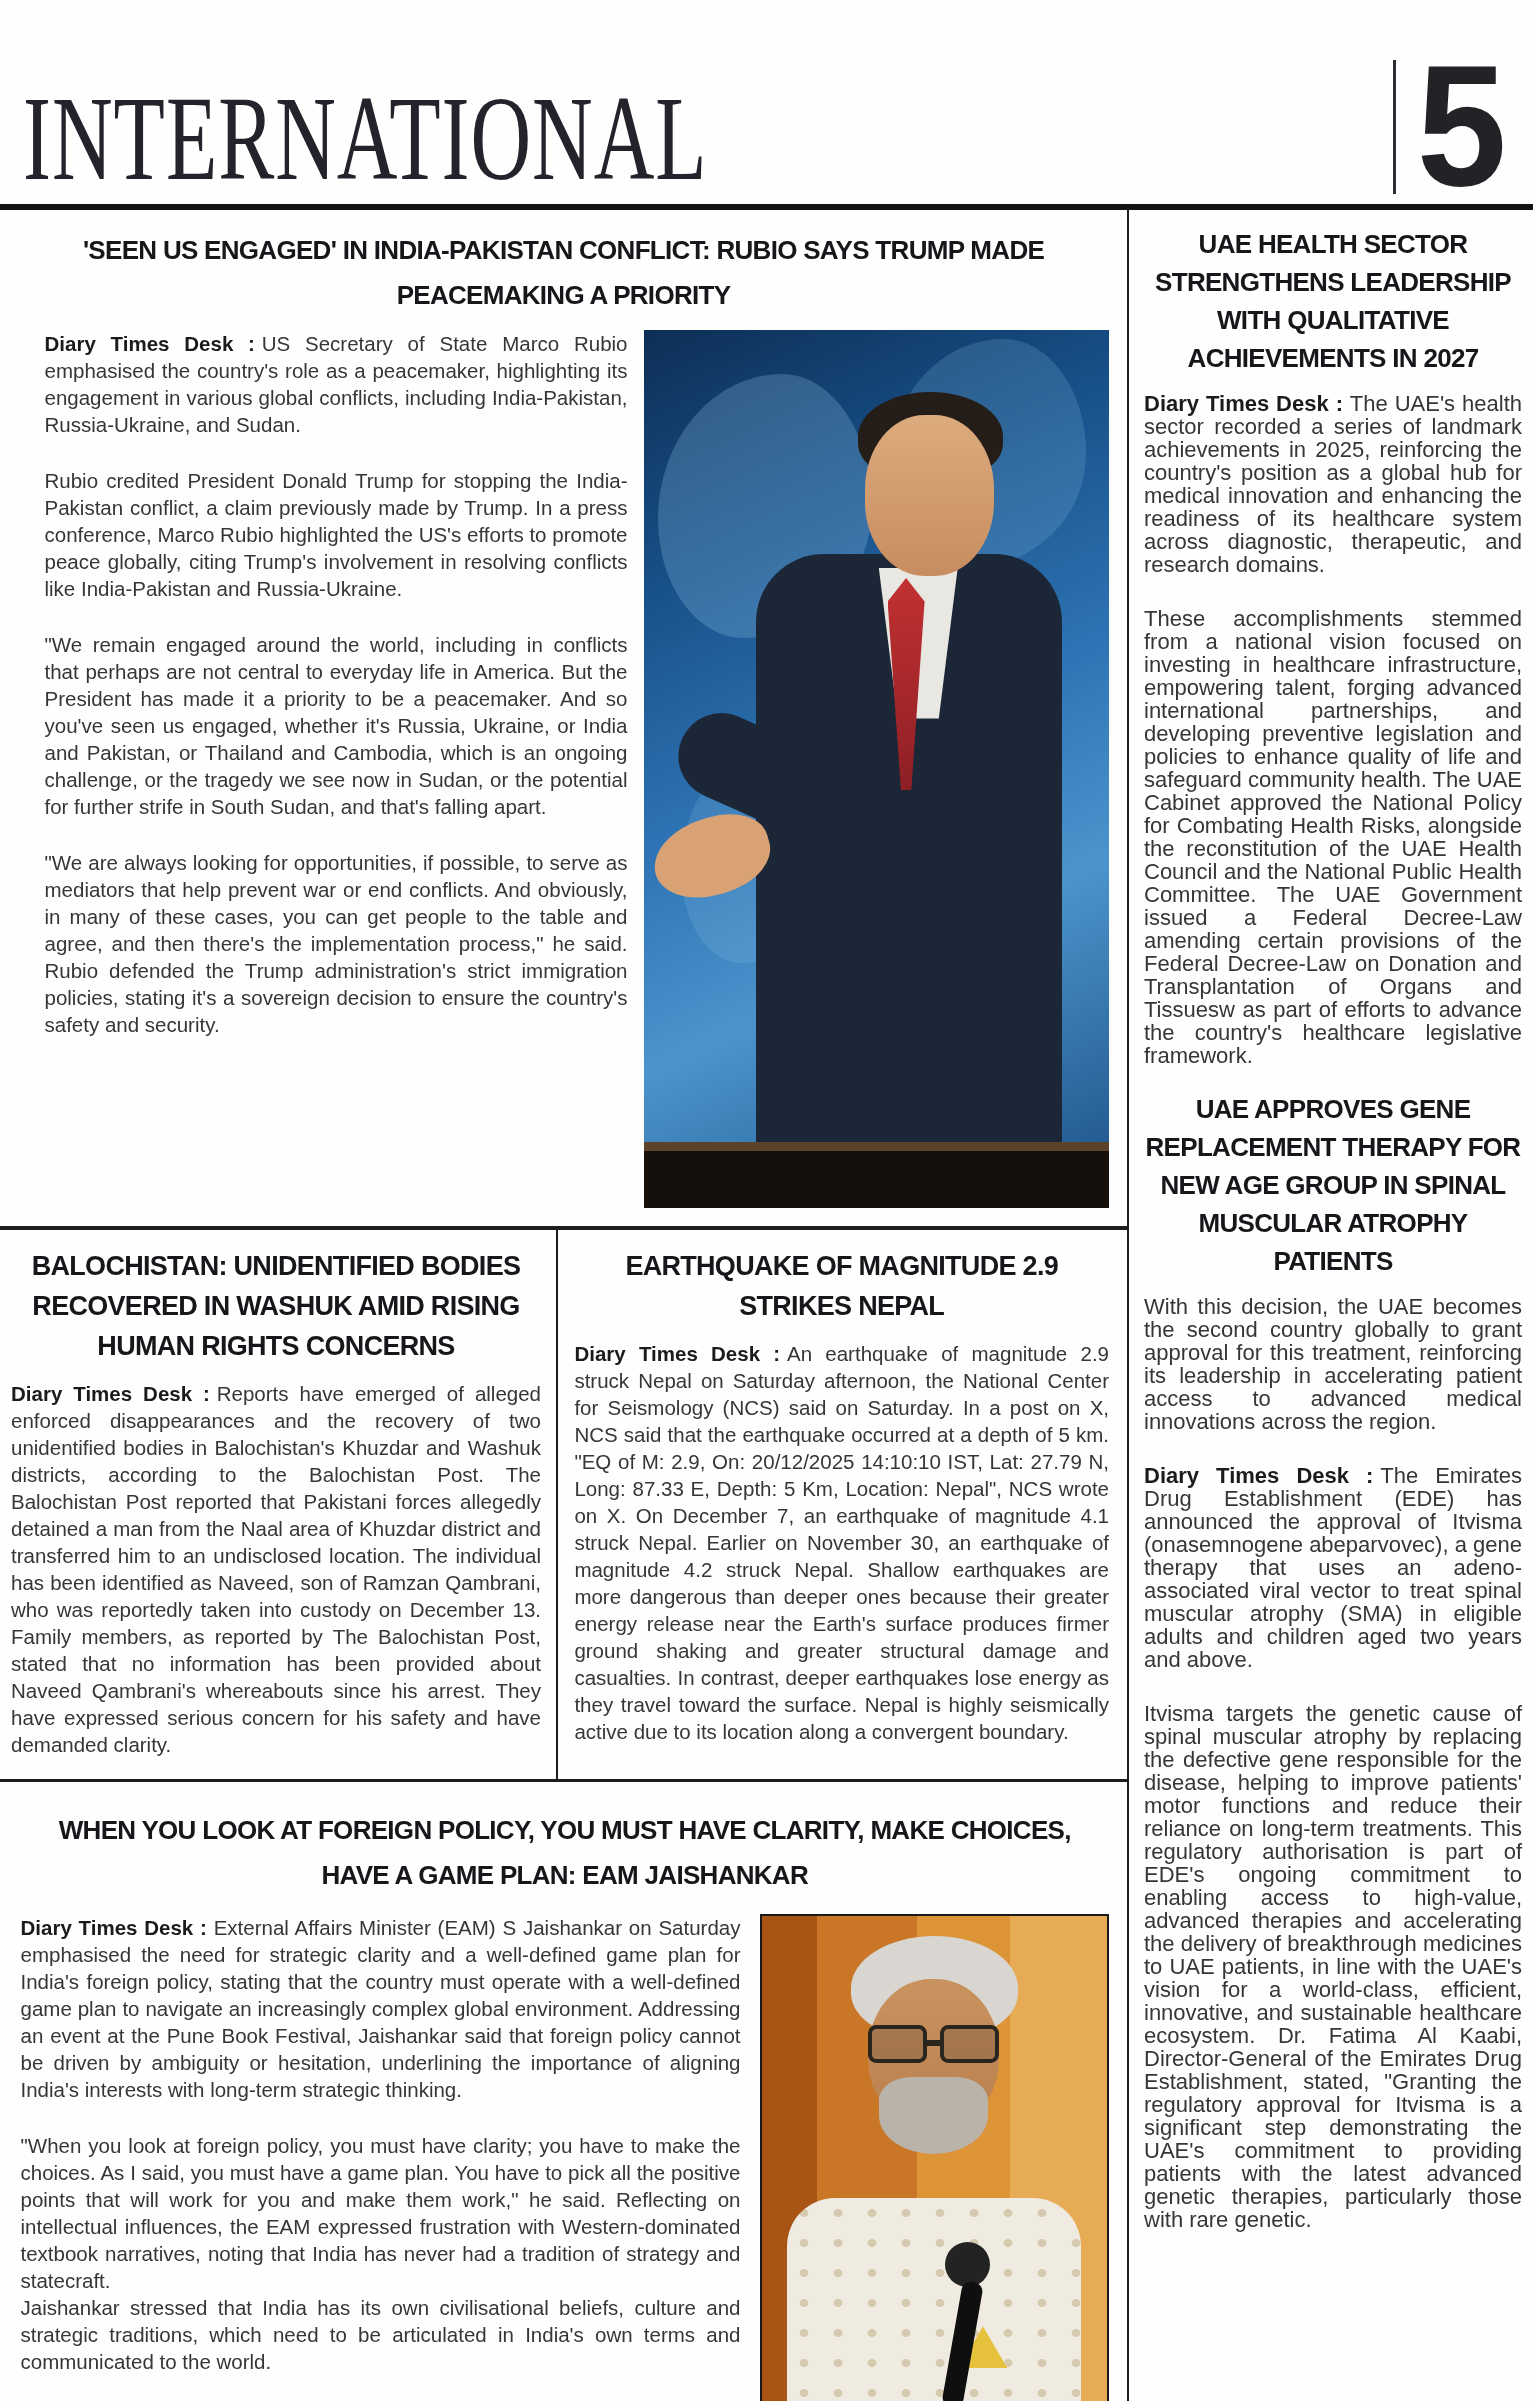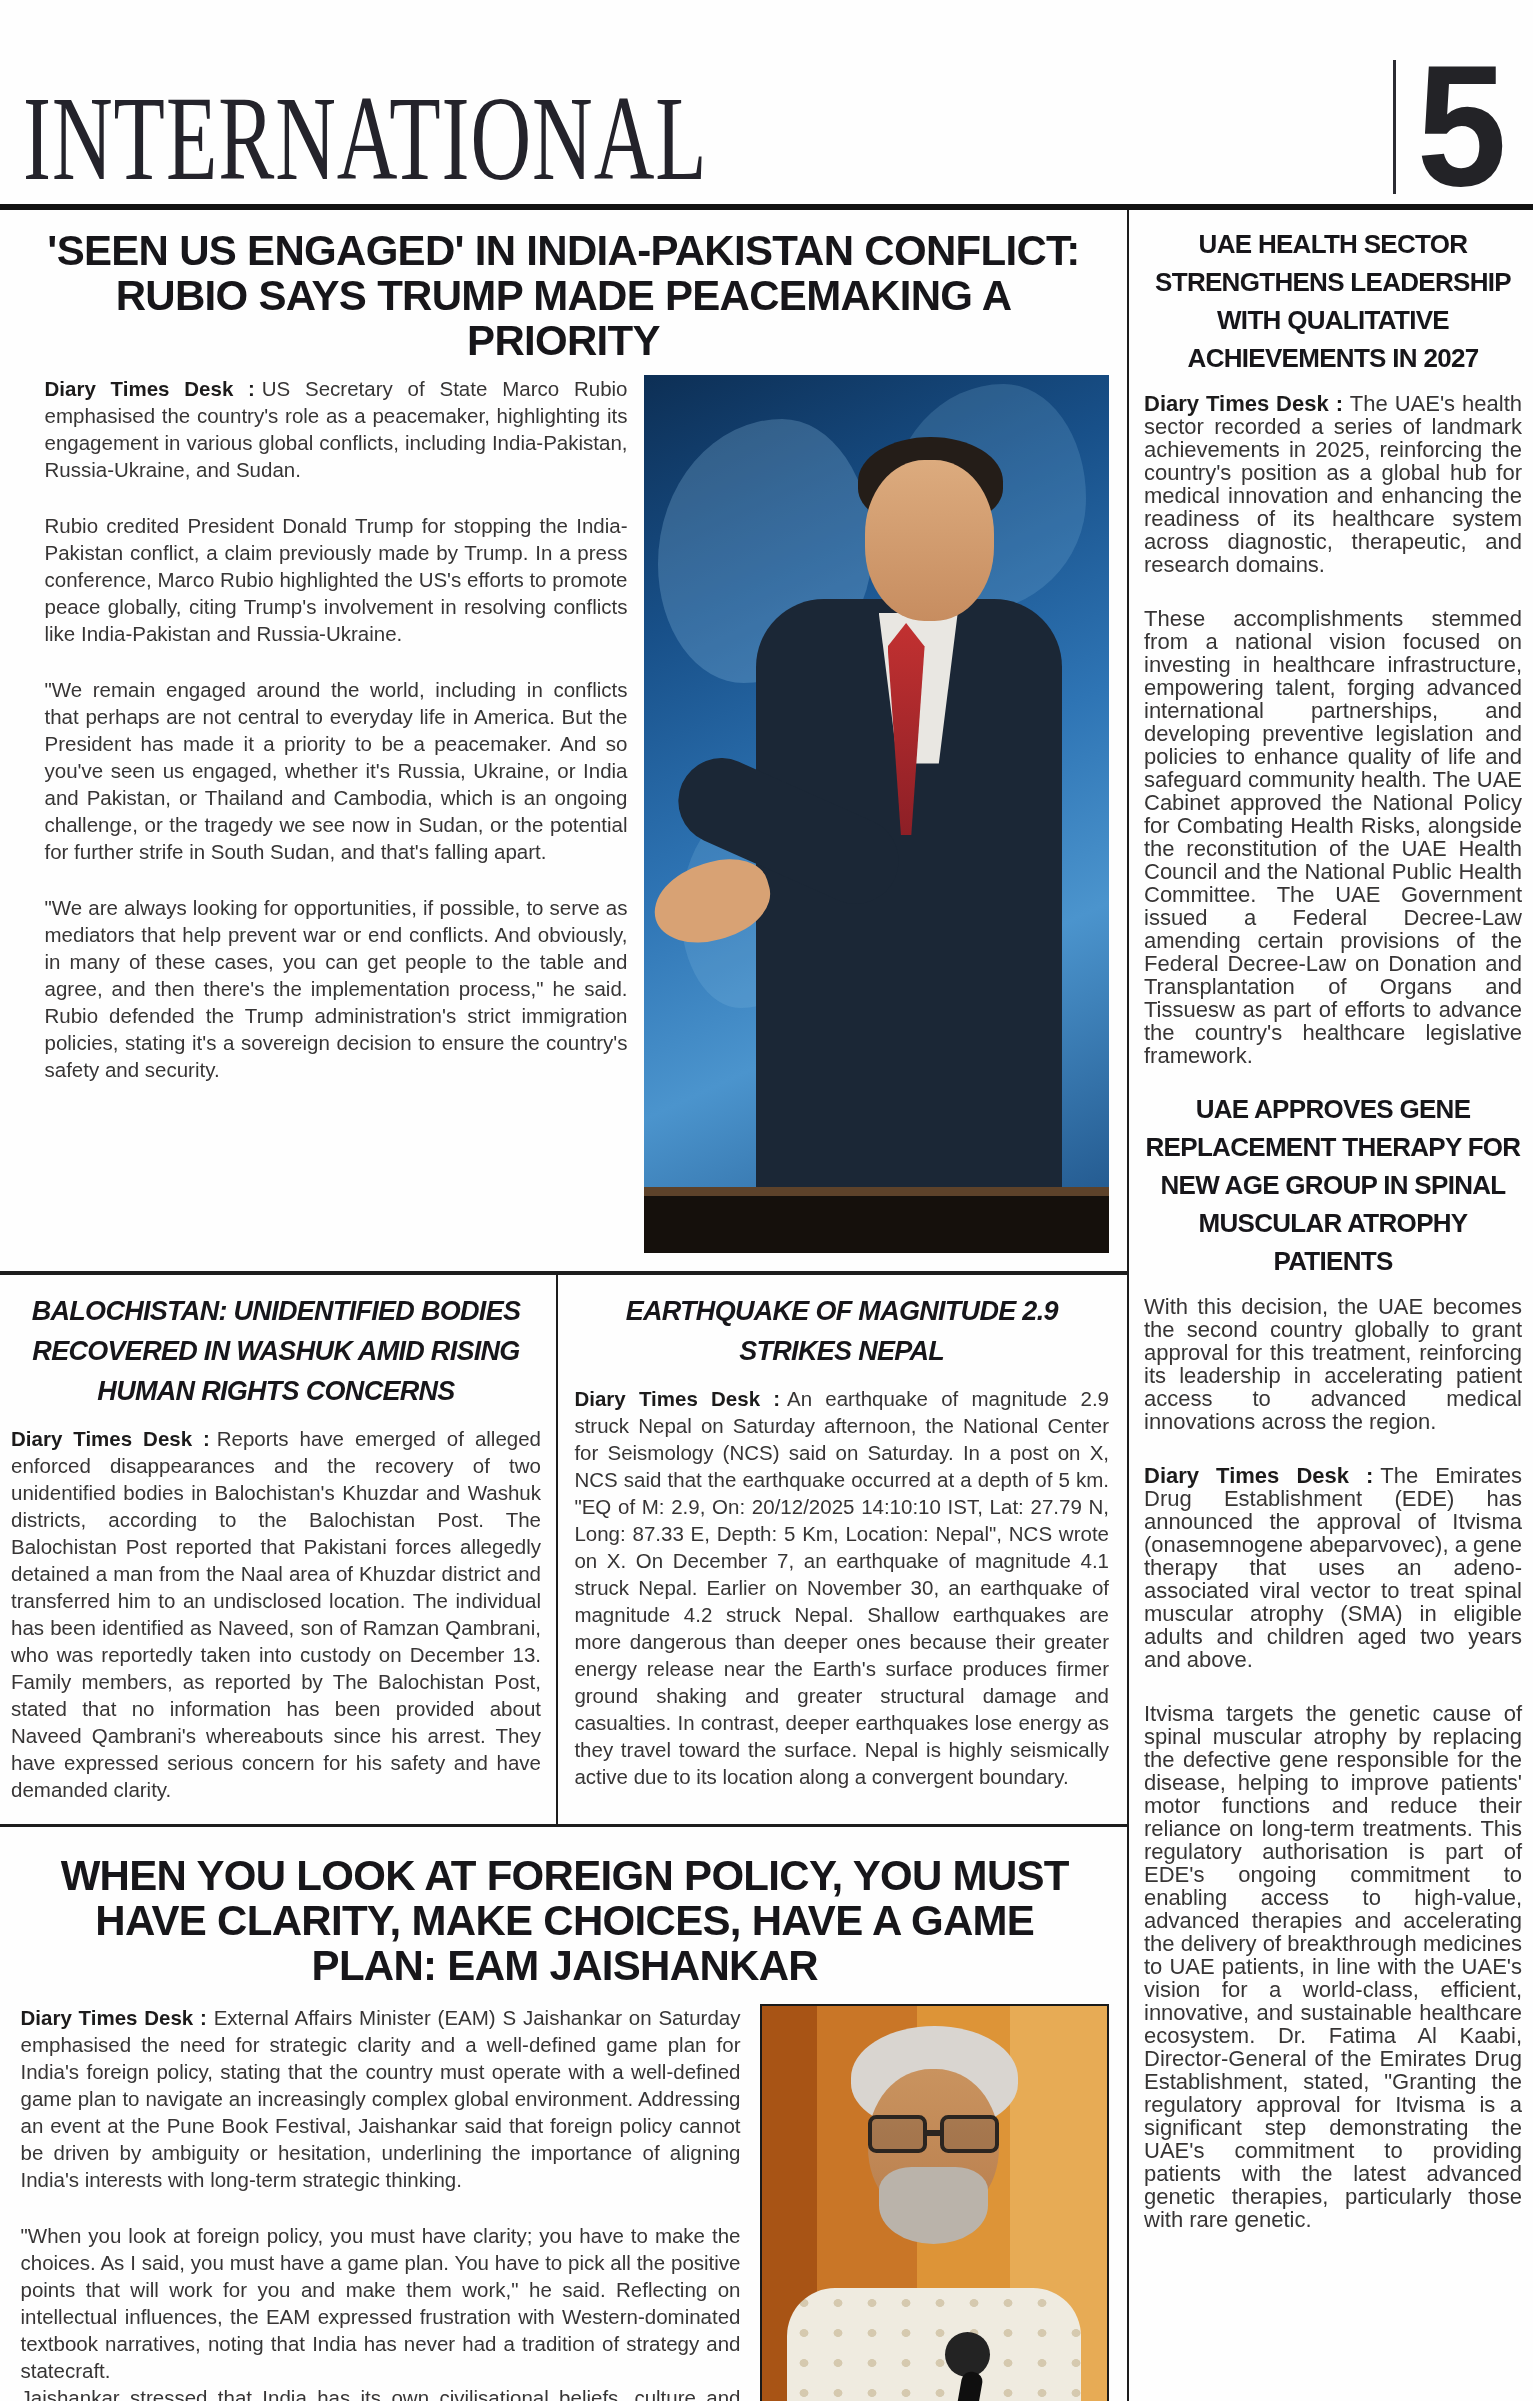--- a/index.html
+++ b/index.html
@@ -31,22 +31,22 @@
 
   .rule-top { height:6.2px; background:#131313; }
 
   
   #main { display:flex; flex:1; align-items:stretch; }
   #left-main { flex:1; display:flex; flex-direction:column; }
   #right-col { width:406px; border-left:2.1px solid #1d1d1d; padding:12.3px 11px 23px 15px; }
 
   
   .headline { font-weight:700; color:#17161a; text-align:center; letter-spacing:-0.7px; }
-  .headline.big  { font-size:42px; line-height:45px; margin:18px 20.5px 12.3px; }
-  .headline.col  { font-size:27px; line-height:40px; margin:11px 4.1px 13.7px;font-style:italic; }
+  .headline.big  { font-size:26px; line-height:45px; margin:18px 20.5px 12.3px; }
+  .headline.col  { font-size:27px; line-height:40px; margin:11px 4.1px 13.7px; }
   .headline.side { font-size:26px; line-height:38px; margin:2.7px 0 15px; }
 
   .body-text p { font-size:20.5px; line-height:27px; text-align:justify; color:#373535; margin:0 0 29px; }
   .body-text p:last-child { margin-bottom:0; }
   .body-text p.mb0 { margin-bottom:0; }
   .desk { font-weight:700; color:#1c1b1b; margin-right:6.8px; }
   #right-col .body-text p { font-size:22px; line-height:23px; margin-bottom:31px; }
   #right-col .body-text p:last-child { margin-bottom:0; }
 
   

